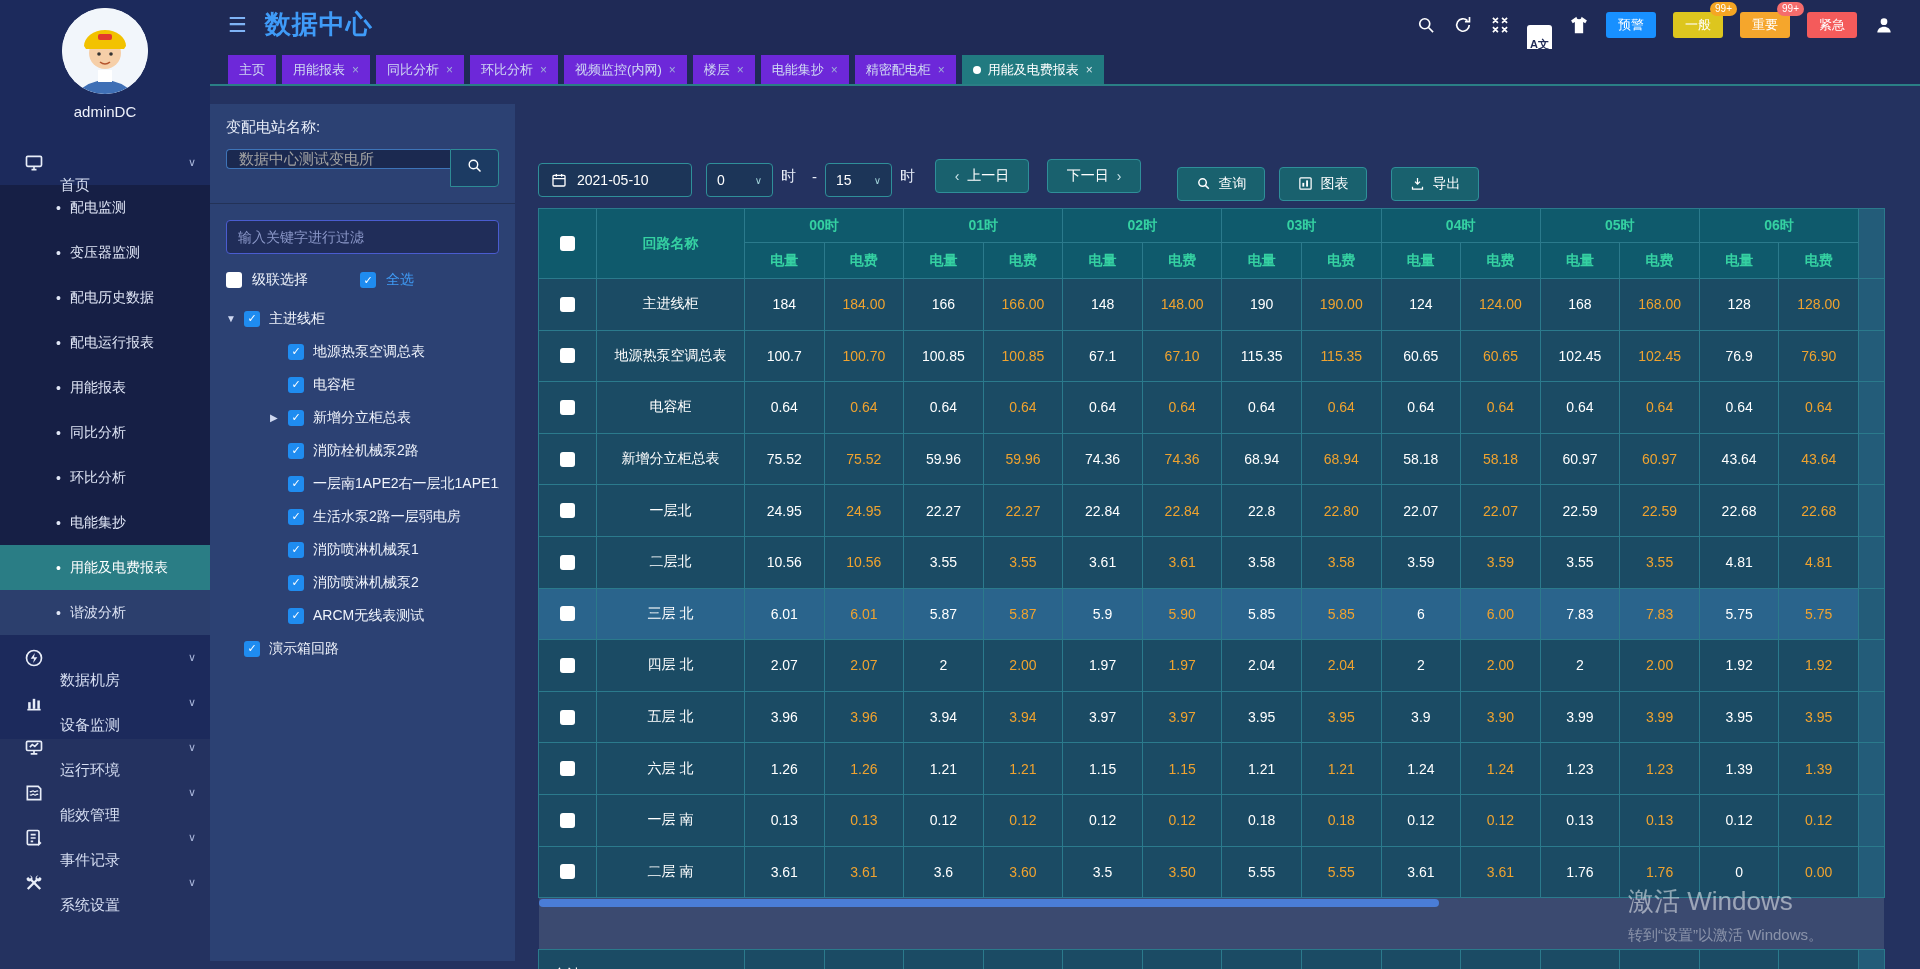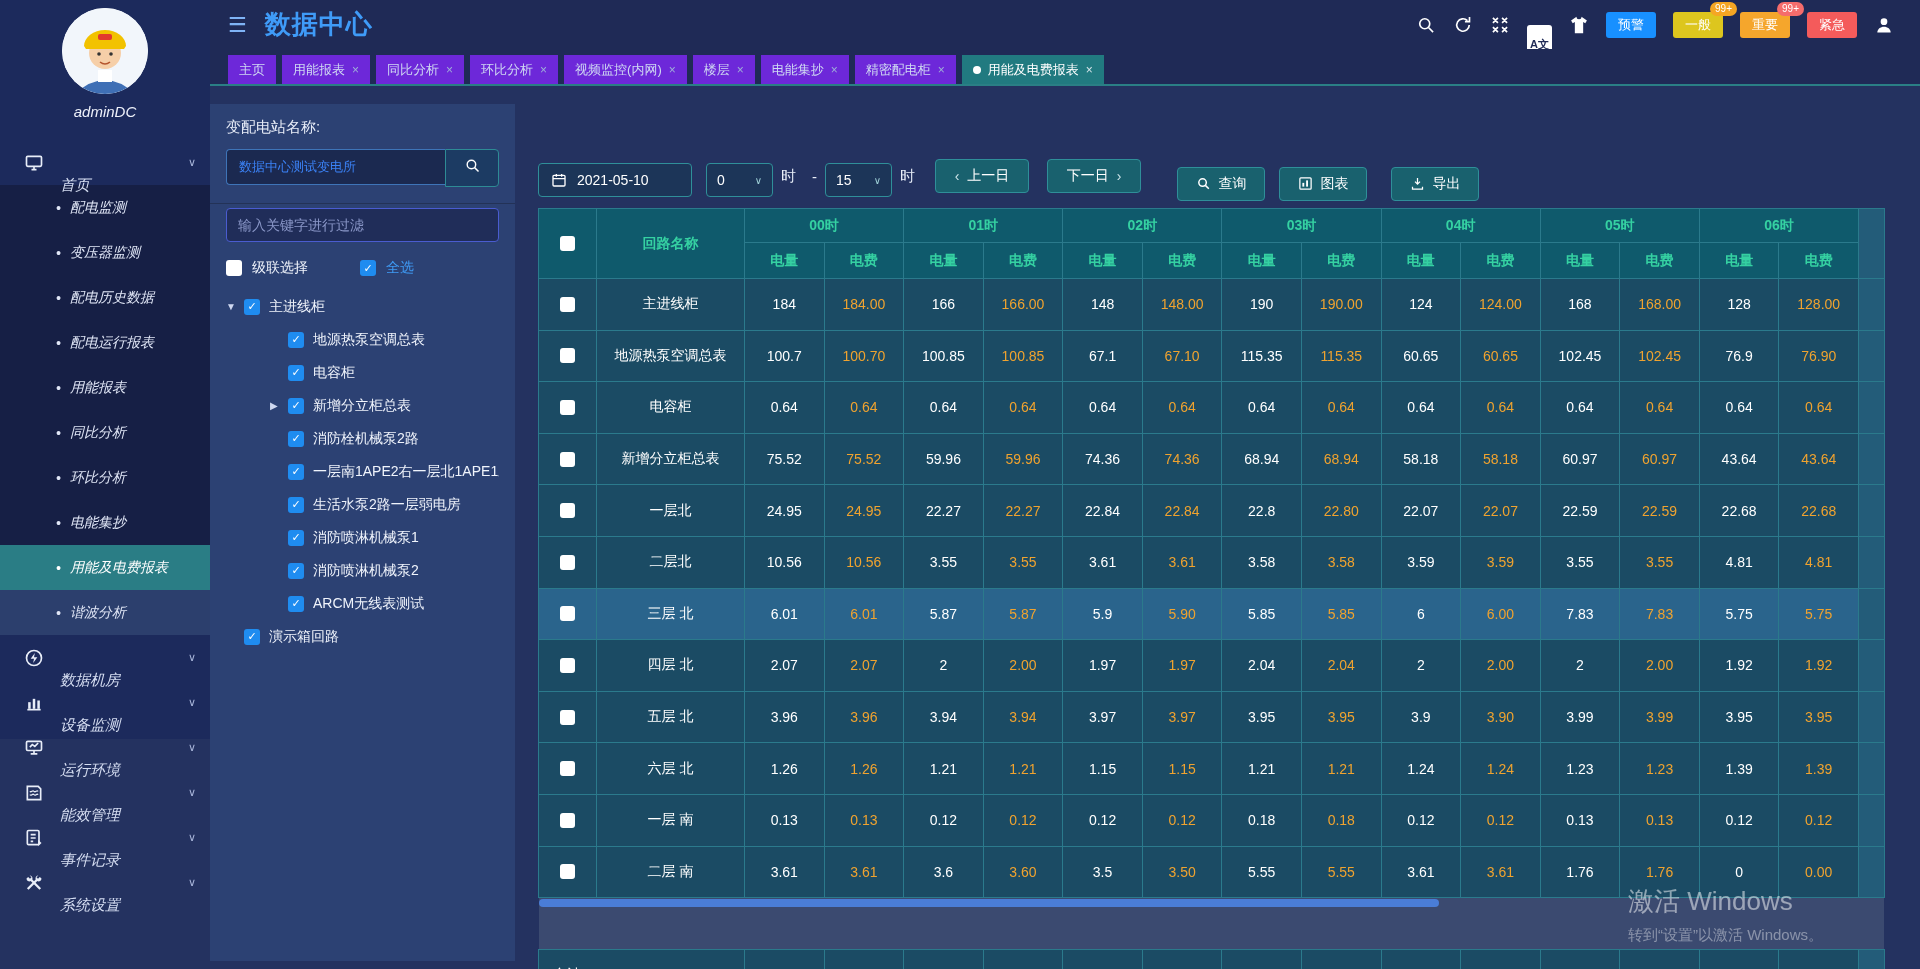--- a/index.html
+++ b/index.html
@@ -1,20 +1,20 @@
 <!DOCTYPE html>
 <html><head>
 <meta charset="utf-8">
 <style>
   html,body{margin:0;padding:0;}
   body{font-family:"Liberation Sans","DejaVu Sans",sans-serif;}
   #app{position:relative;width:1920px;height:969px;overflow:hidden;background:#243260;}
 
   
-  .sidebar{position:absolute;left:0;top:0;width:210px;height:739px;background:#1c2a5c;z-index:5;font-style:italic;}
+  .sidebar{position:absolute;left:0;top:0;width:210px;height:739px;background:#1c2a5c;z-index:5;}
   .avatar-wrap{padding-top:8px;text-align:center;}
   .avatar{width:86px;height:86px;border-radius:50%;margin:0 auto;background:#f2f6fb;overflow:hidden;position:relative;}
   .user-name{color:#eef1fa;font-size:15px;text-align:center;margin-top:9px;}
   .side-menu{position:absolute;top:140px;left:0;right:0;}
   .side-item{height:45px;display:flex;align-items:center;padding:0 14px 0 24px;color:#d6def2;font-size:15px;cursor:pointer;}
   .side-item.active{background:#30497b;color:#fff;}
   .side-icn{width:22px;margin-right:14px;display:inline-flex;color:#e8edf8;font-size:20px;}
   .side-icn svg{display:block;}
   .side-label{white-space:nowrap;margin-top:45px;}
   .chev{margin-left:auto;font-size:11px;color:#a9b6da;}
@@ -44,24 +44,24 @@
   .tclose{font-size:12px;color:#9fb0d8;cursor:pointer;}
   .nav-tab.active .tclose{color:#d8e6ea;}
 
   
   .content{position:absolute;left:198px;top:88px;width:1710px;height:881px;background:#243260;}
 
   
   .station-panel{position:absolute;left:12px;top:16px;width:305px;bottom:8px;background:#2c4173;padding:14px 16px;box-sizing:border-box;}
   .sp-label{color:#e8edf8;font-size:15px;margin-bottom:12px;}
   .sp-search{display:flex;}
-  .sp-input{flex:1;height:36px;background:#1b2950;border:1px solid #3e74b8;border-right:none;border-radius:4px 0 0 4px;color:#3b82f6;font-size:13px;padding:0 12px;outline:none;box-sizing:border-box;font-family:inherit;}
+  .sp-input{flex:1;height:20px;background:#1b2950;border:1px solid #3e74b8;border-right:none;border-radius:4px 0 0 4px;color:#a3a3a3;font-size:15px;padding:0 12px;outline:none;box-sizing:border-box;font-family:inherit;}
   .sp-btn{width:52px;height:36px;background:#1c3b63;border:1px solid #2e8b95;border-radius:0 4px 4px 0;color:#fff;display:flex;align-items:center;justify-content:center;cursor:pointer;font-size:17px;}
   .panel-sep{height:1px;background:#233257;margin:16px -16px 0;}
-  .sp-filter{width:100%;height:34px;background:#202d59;border:1px solid#4a5cd0;border-radius:4px;color:#cfd8f0;font-size:14px;padding:0 11px;outline:none;box-sizing:border-box;margin-top:4px;font-family:inherit;}
+  .sp-filter{width:100%;height:34px;background:#202d59;border:1px solid#4a5cd0;border-radius:4px;color:#cfd8f0;font-size:14px;padding:0 11px;outline:none;box-sizing:border-box;margin-top:16px;font-family:inherit;}
   .sp-filter::placeholder{color:#8a97c8;}
   .cb-row{display:flex;align-items:center;margin-top:17px;}
   .cb{width:16px;height:16px;border-radius:3px;display:inline-flex;align-items:center;justify-content:center;font-size:11px;cursor:pointer;flex:none;}
   .cb-off{background:#fff;}
   .cb-on{background:#1f8cf0;color:#fff;}
   .cb-row .lab{color:#f0f4fc;font-size:14px;margin-left:10px;}
   .cb-row .lab.blue{color:#3f9bf5;}
   .gap56{width:52px;}
   #tree{margin-top:13px;}
   .tree-row{height:33px;display:flex;align-items:center;white-space:nowrap;}

